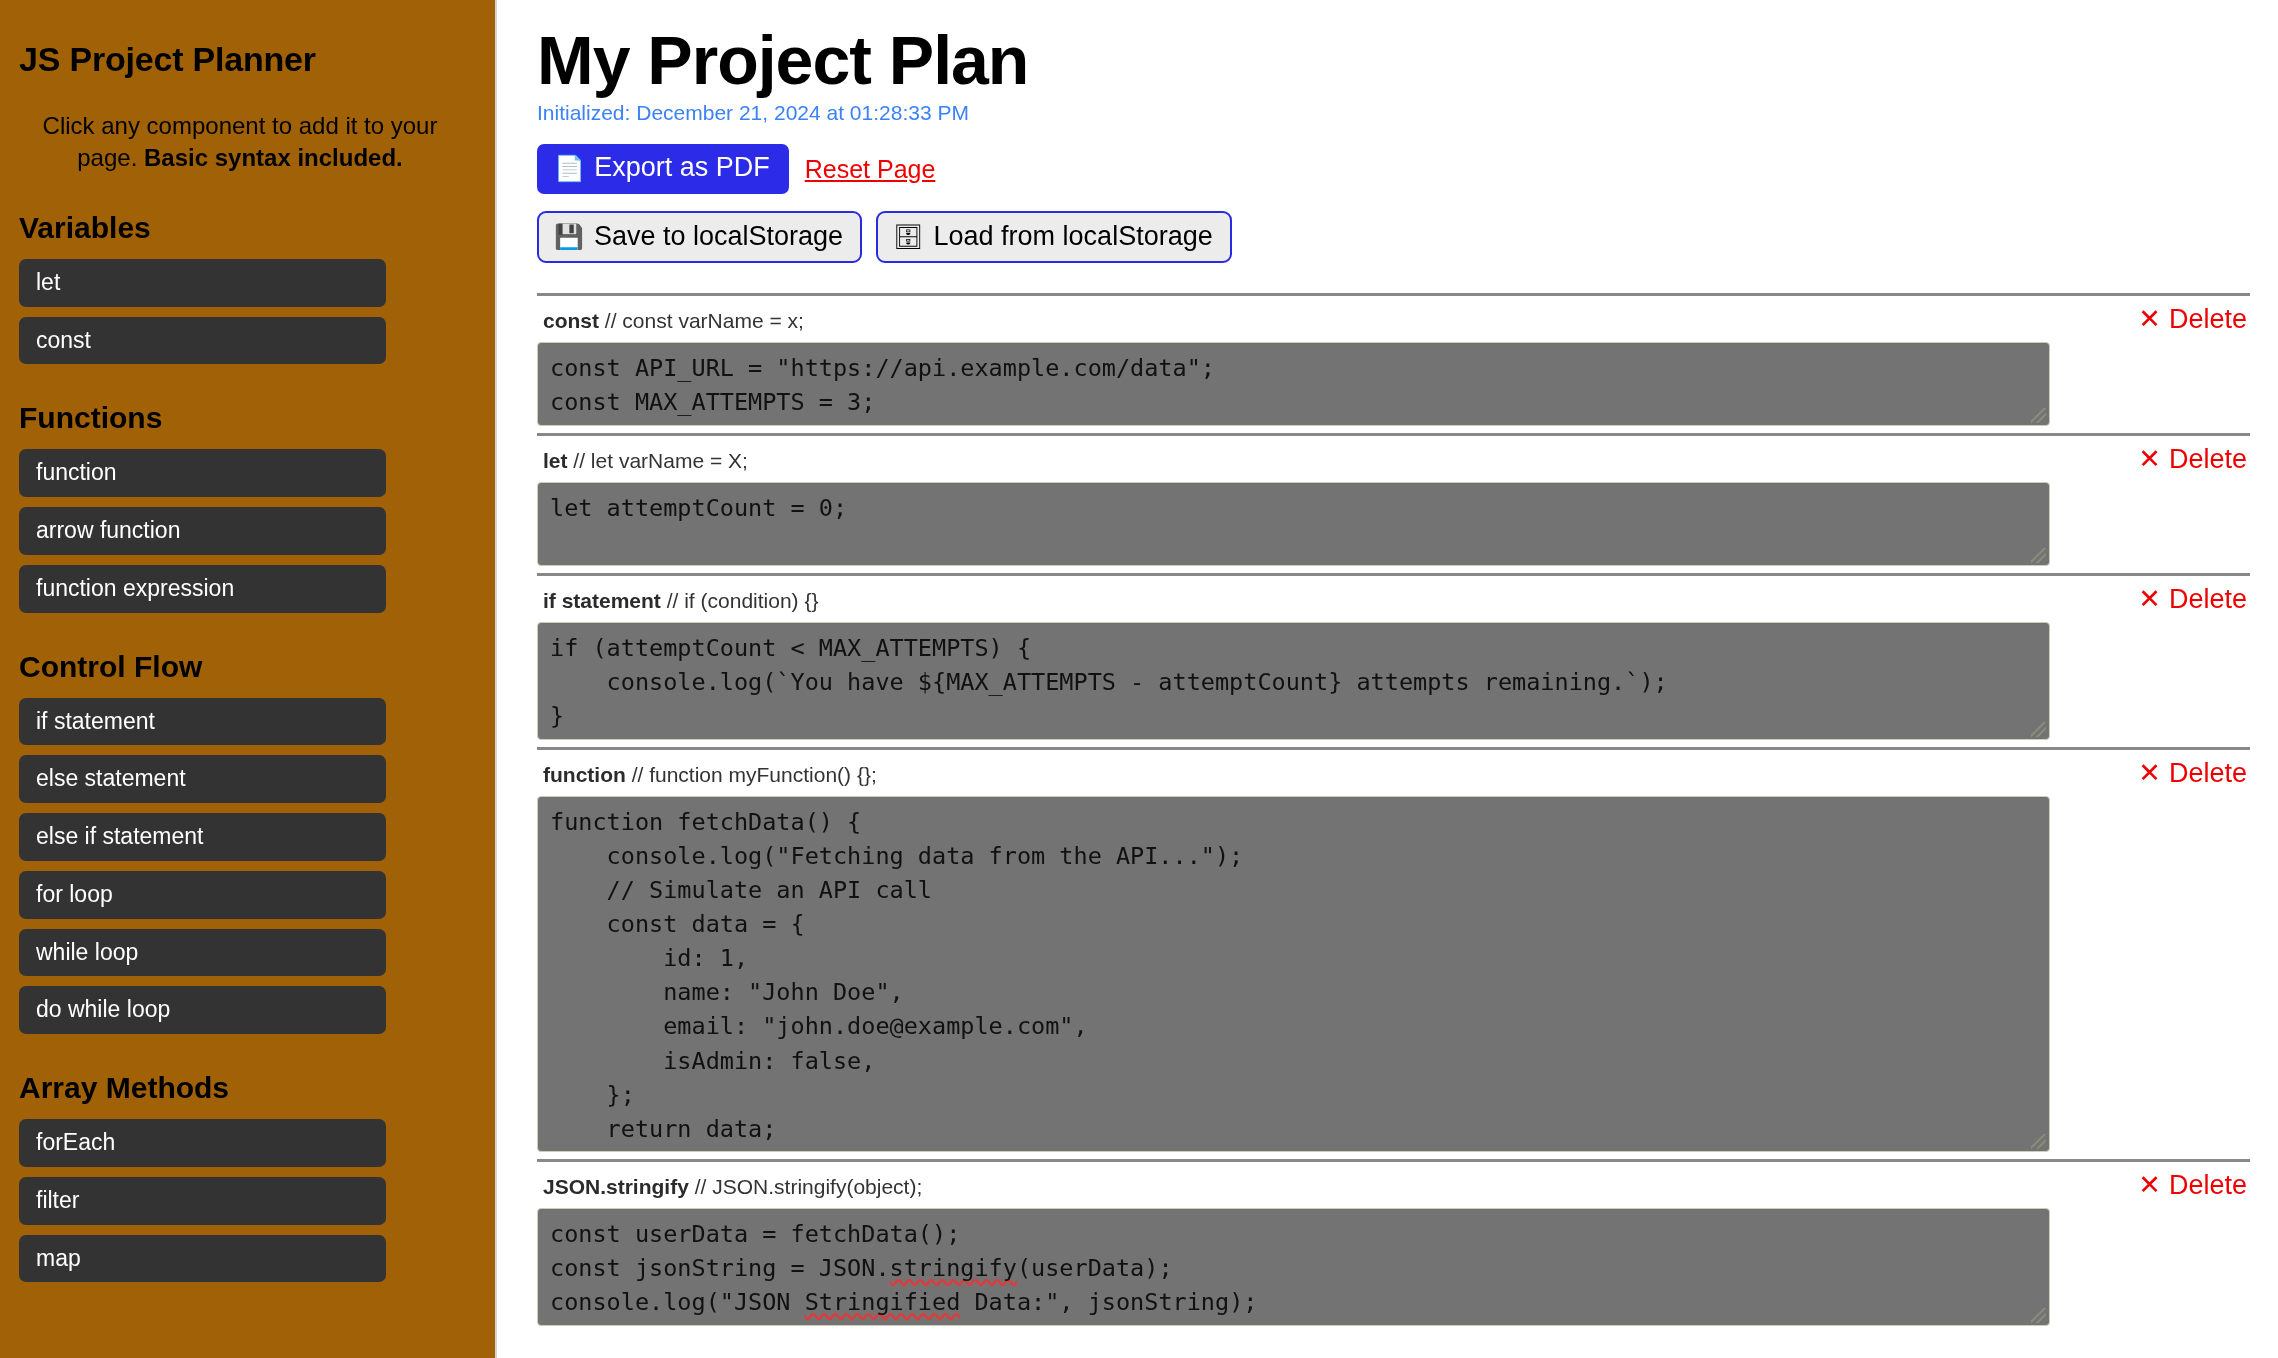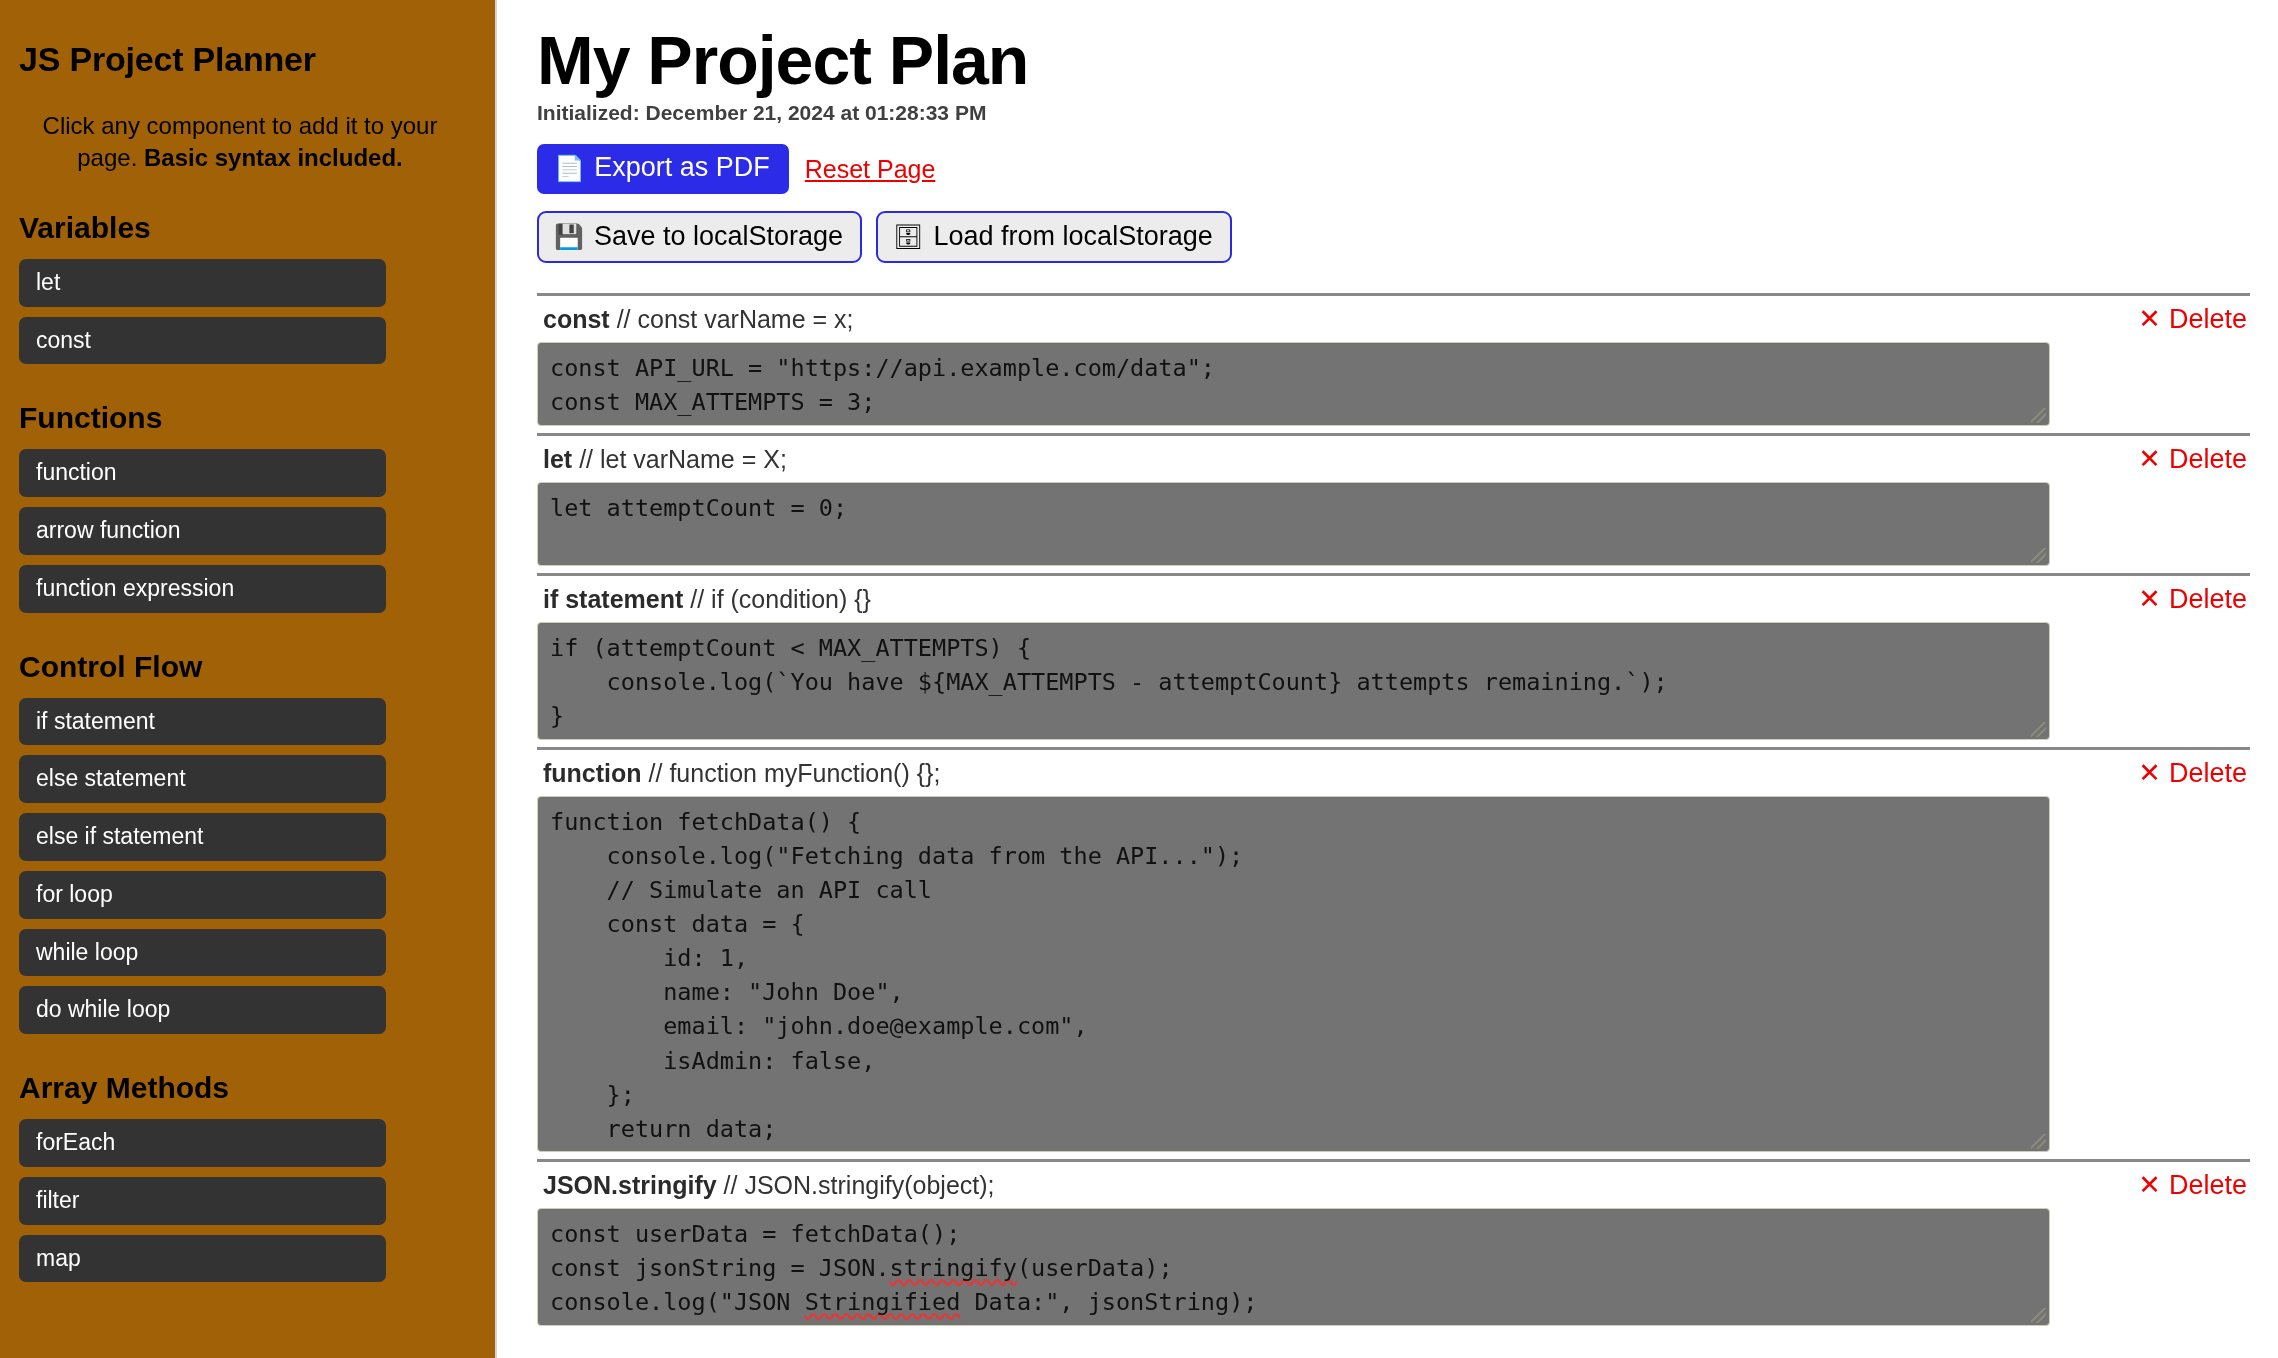--- a/index.html
+++ b/index.html
@@ -79,23 +79,22 @@
   .page-title {
     font-size: 68px;
     font-weight: bold;
     line-height: 1.02;
     margin: 0 0 0 0;
     color: #000;
     letter-spacing: -1px;
   }
   .page-sub {
     font-size: 21px;
-    color: #404040;
+    color: #3b82f6;
     margin: 6px 0 0 0;
-    font-weight: bold;
   }
   .btn-row-1 {
     margin-top: 19px;
     display: flex;
     align-items: center;
     gap: 16px;
   }
   .export-btn {
     background: #2c2ce8;
     color: #ffffff;
@@ -147,21 +146,21 @@
     padding-top: 8px;
     margin-bottom: 7px;
   }
   .block-head {
     display: flex;
     align-items: baseline;
     justify-content: space-between;
     padding: 0 0 7px 6px;
   }
   .block-label {
-    font-size: 25px;
+    font-size: 21px;
     color: #333333;
     line-height: 1.15;
   }
   .block-label .kw { font-weight: bold; color: #2b2b2b; }
   .block-label .cmt { font-weight: normal; color: #333333; }
   .delete-btn {
     color: #ee0000;
     font-size: 27px;
     background: none;
     border: none;

